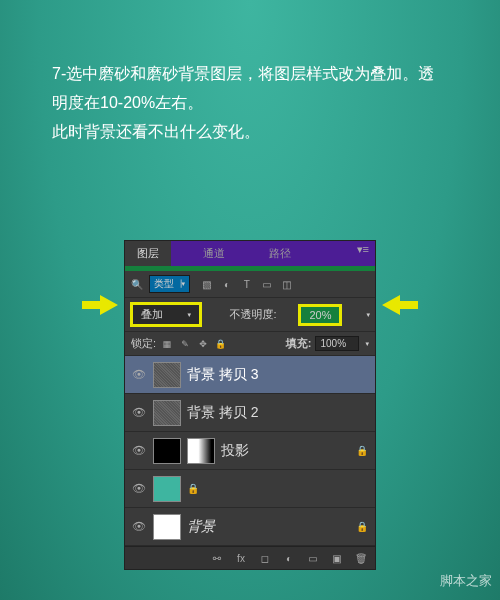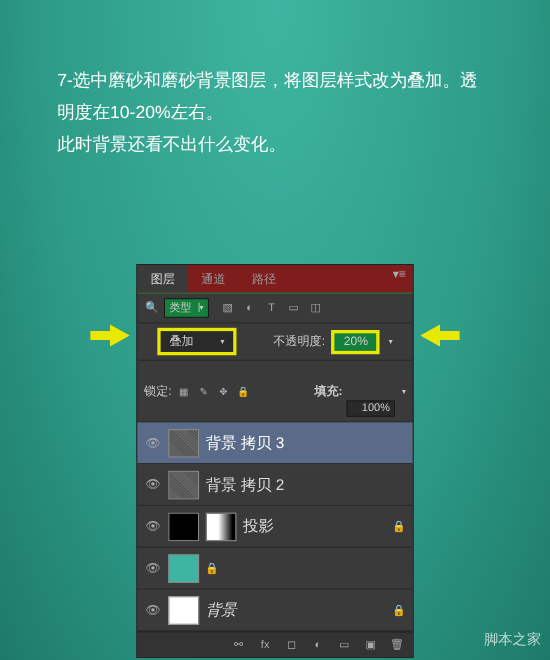--- a/index.html
+++ b/index.html
@@ -25,22 +25,23 @@
       top: 240px;
       left: 124px;
       width: 252px;
       background: #3a3a3a;
       border: 1px solid #222;
       font-size: 11px;
       color: #ccc;
     }
     .tabs {
       display: flex;
-      background: #7f1d1d;
-      border-bottom: 1px solid #15803d;
+      background: #4c1d95;
+      border-bottom: 5px solid #15803d;
+      gap: 20px;
     }
     .tab {
       padding: 5px 12px;
       color: #999;
       font-size: 11px;
     }
     .tab.active {
       background: #3a3a3a;
       color: #ddd;
     }
@@ -59,39 +60,39 @@
     .filter-icon {
       width: 14px;
       height: 14px;
       display: inline-flex;
       align-items: center;
       justify-content: center;
       color: #aaa;
       font-size: 10px;
     }
     .dropdown-small {
-      background: #15803d;
+      background: #0369a1;
       border: 1px solid #1a1a1a;
       color: #ccc;
       padding: 1px 4px;
       font-size: 10px;
       display: flex;
       align-items: center;
       gap: 2px;
     }
     .filter-icons {
       display: flex;
       gap: 6px;
       margin-left: 6px;
     }
     .blend-row {
       display: flex;
       align-items: center;
-      padding: 4px 18px;
-      gap: 6px;
+      padding: 4px 5px;
+      gap: 22px;
       border-bottom: 1px solid #2a2a2a;
     }
     .blend-dropdown {
       background: #2a2a2a;
       border: 3px solid #e8e800;
       color: #ccc;
       padding: 2px 8px;
       font-size: 11px;
       width: 72px;
       display: flex;
@@ -142,22 +143,21 @@
       font-size: 11px;
       font-weight: bold;
     }
     .fill-value {
       background: #2a2a2a;
       border: 1px solid #1a1a1a;
       color: #ccc;
       padding: 1px 4px;
       font-size: 10px;
       width: 44px;
-      text-align: right;
-      margin-top: 32px;
+      text-align: left;
     }
     .layers {
       background: #3a3a3a;
     }
     .layer {
       display: flex;
       align-items: center;
       padding: 4px 6px;
       border-bottom: 1px solid #2a2a2a;
       gap: 6px;

